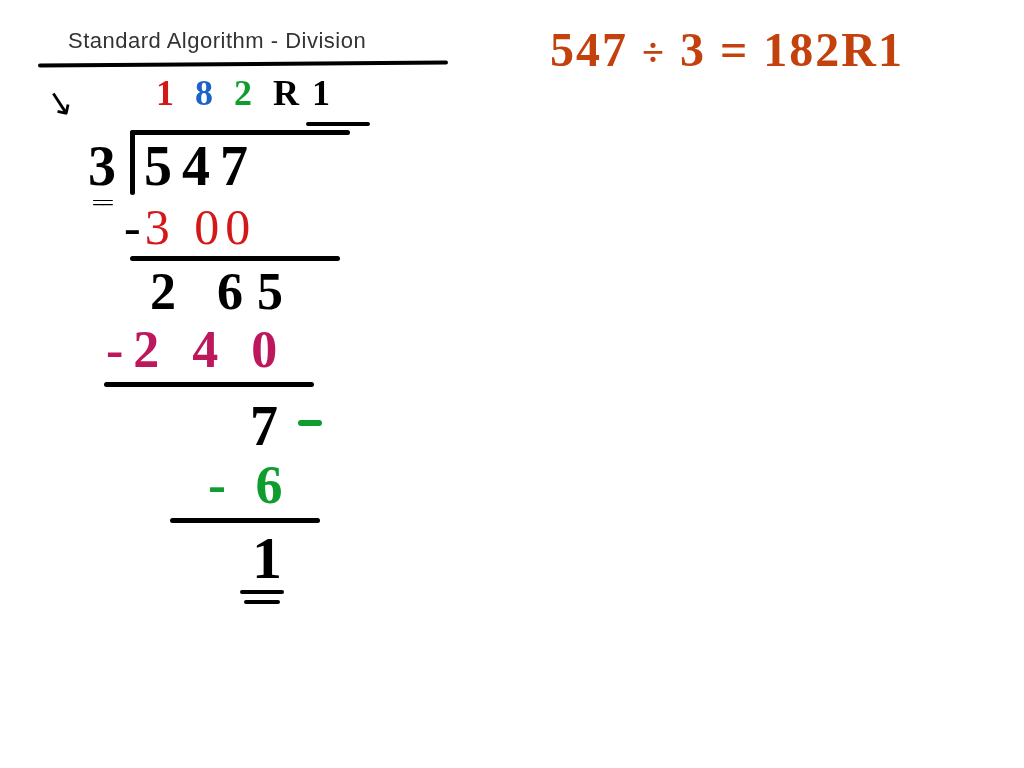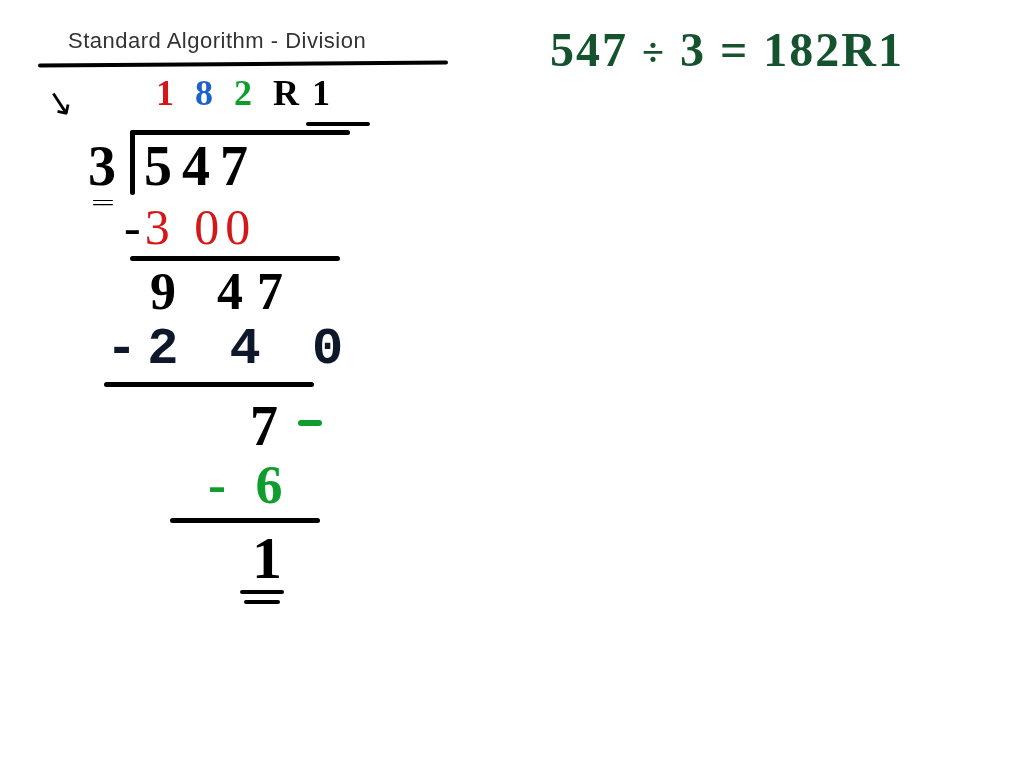--- a/index.html
+++ b/index.html
@@ -30,21 +30,21 @@
       background: #000;
       border-radius: 2px;
       transform: rotate(-0.4deg);
     }
     .equation {
       position: absolute;
       top: 22px;
       left: 550px;
       font-size: 48px;
       font-weight: 600;
-      color: #14532d;
+      color: #c2410c;
       letter-spacing: 2px;
       font-family: 'Comic Sans MS', cursive;
     }
     .equation .div { font-size: 40px; }
     .arrow {
       position: absolute;
       top: 82px;
       left: 46px;
       font-size: 34px;
       transform: rotate(12deg);
@@ -142,22 +142,21 @@
       letter-spacing: 14px;
       color: #000;
     }
     .row-240 {
       position: absolute;
       top: 320px;
       left: 106px;
       font-size: 52px;
       font-weight: 700;
       letter-spacing: 10px;
-      color: #0f172a;
-      font-family: Liberation Mono, monospace;
+      color: #be185d;
     }
     .line2 {
       position: absolute;
       top: 382px;
       left: 104px;
       width: 210px;
       height: 5px;
       background: #000;
       border-radius: 3px;
     }
@@ -250,21 +249,21 @@
 <div class="qline"></div>
 <div class="vbar"></div>
 <div class="divisor">3</div>
 <div class="div-double">==</div>
 <div class="dividend">547</div>
 
 <div class="row-300">
   <span class="minus">-</span><span class="num">3 00</span>
 </div>
 <div class="line1"></div>
-<div class="row-247">9 47</div>
+<div class="row-247">2 65</div>
 
 <div class="row-240">-2 4 0</div>
 <div class="line2"></div>
 
 <div class="row-7">7</div>
 <div class="dash7"></div>
 
 <div class="row-6">- 6</div>
 <div class="line3"></div>
 

